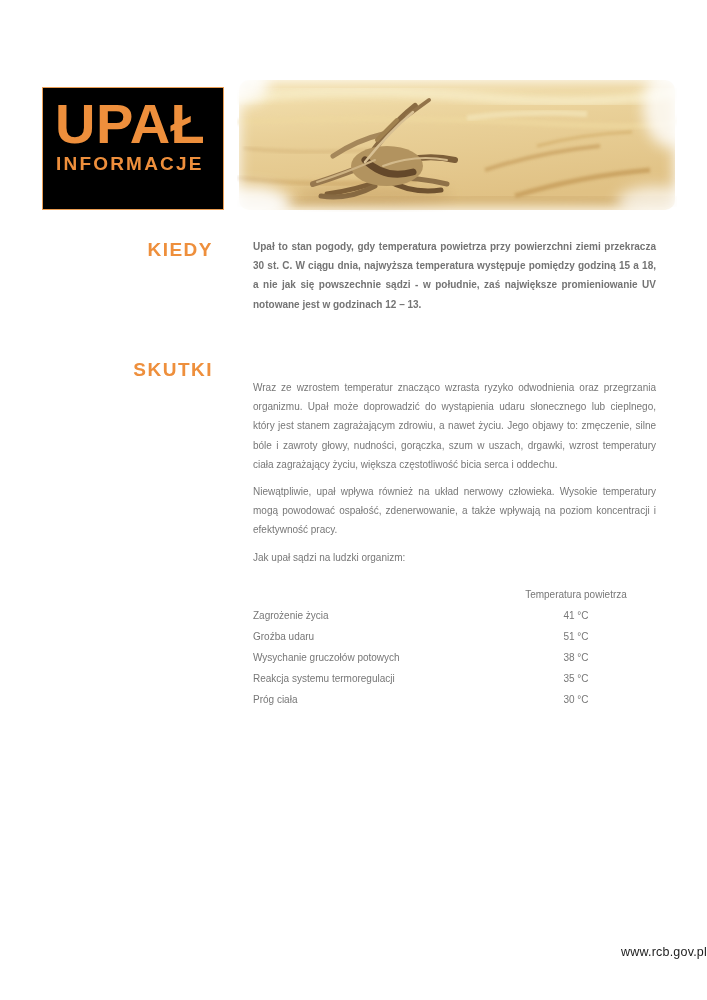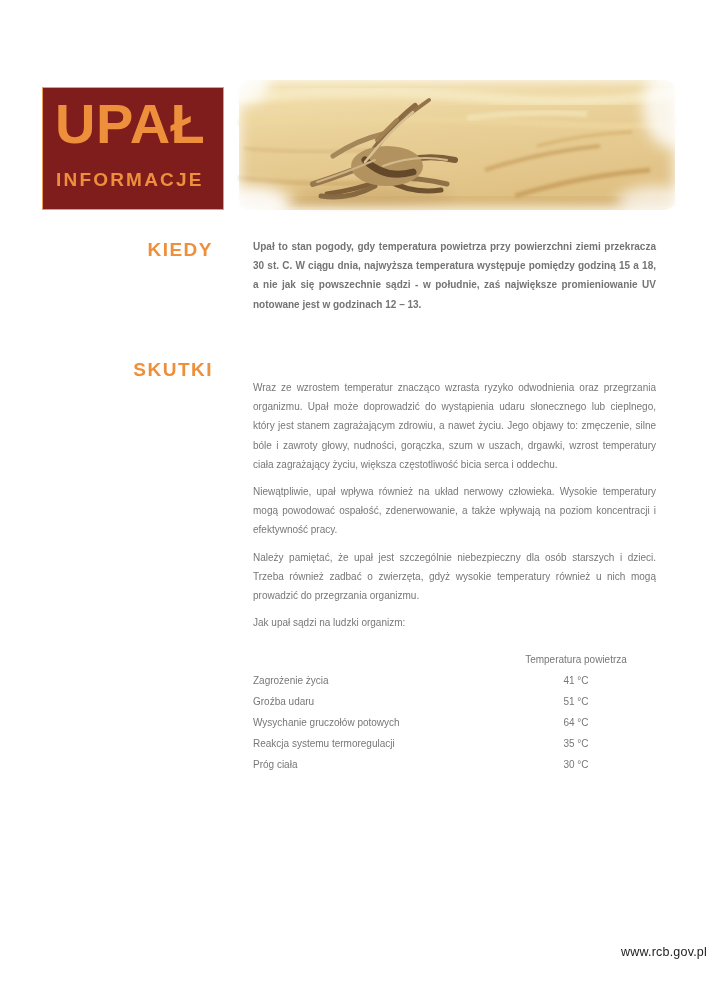--- a/index.html
+++ b/index.html
@@ -3,28 +3,28 @@
 <meta charset="utf-8">
 <style>
   html,body{margin:0;padding:0;background:#ffffff;}
   .page{
     position:relative;width:707px;height:1000px;background:#ffffff;
     font-family:"Liberation Sans","DejaVu Sans",sans-serif;overflow:hidden;
   }
   
   .title-box{
     position:absolute;left:42px;top:87px;width:182px;height:123px;
-    border:1px solid #eb9e54;box-sizing:border-box;background:#7f1d1d;
+    border:1px solid #eb9e54;box-sizing:border-box;background:#000000;
   }
   .title{
     margin:13px 0 0 12px;font-size:56px;line-height:46px;font-weight:bold;
     color:#ee8f3c;letter-spacing:0.5px;
   }
   .subtitle{
-    margin:25px 0 0 13px;font-size:19px;line-height:16px;font-weight:bold;
+    margin:9px 0 0 13px;font-size:19px;line-height:16px;font-weight:bold;
     color:#ee8f3c;letter-spacing:2.2px;
   }
   .hero{position:absolute;left:237px;top:78px;width:440px;height:134px;}
   .hero svg{display:block;width:440px;height:134px;}
   
   .sec-heading{
     position:absolute;left:0;width:213px;text-align:right;
     font-size:19px;line-height:19px;font-weight:bold;color:#ee8f3c;letter-spacing:1.5px;
   }
   #heading-kiedy{top:240px;text-align:right;}
@@ -123,39 +123,38 @@
 
   <div class="sec-heading" id="heading-kiedy">KIEDY</div>
   <div class="body-col" id="body-kiedy">
     <p>Upał to stan pogody, gdy temperatura powietrza przy powierzchni ziemi przekracza 30 st. C. W ciągu dnia, najwyższa temperatura występuje pomiędzy godziną 15 a 18, a nie jak się powszechnie sądzi - w południe, zaś największe promieniowanie UV notowane jest w godzinach 12 – 13.</p>
   </div>
 
   <div class="sec-heading" id="heading-skutki">SKUTKI</div>
   <div class="body-col" id="body-skutki">
     <p>Wraz ze wzrostem temperatur znacząco wzrasta ryzyko odwodnienia oraz przegrzania organizmu. Upał może doprowadzić do wystąpienia udaru słonecznego lub cieplnego, który jest stanem zagrażającym zdrowiu, a nawet życiu. Jego objawy to: zmęczenie, silne bóle i zawroty głowy, nudności, gorączka, szum w uszach, drgawki, wzrost temperatury ciała zagrażający życiu, większa częstotliwość bicia serca i oddechu.</p>
     <p>Niewątpliwie, upał wpływa również na układ nerwowy człowieka. Wysokie temperatury mogą powodować ospałość, zdenerwowanie, a także wpływają na poziom koncentracji i efektywność pracy.</p>
-    <p>Należy pamiętać, że upał jest szczególnie niebezpieczny dla osób starszych i dzieci. Trzeba również zadbać o zwierzęta, gdyż wysokie temperatury również u nich mogą prowadzić do przegrzania organizmu.</p>
     <p class="intro">Jak upał sądzi na ludzki organizm:</p>
 
     <div class="temp-table">
       <div class="t-row t-header">
         <div class="t-label"></div>
         <div class="t-value">Temperatura powietrza</div>
       </div>
       <div class="t-row">
         <div class="t-label">Zagrożenie życia</div>
         <div class="t-value">41 °C</div>
       </div>
       <div class="t-row">
         <div class="t-label">Groźba udaru</div>
         <div class="t-value">51 °C</div>
       </div>
       <div class="t-row">
         <div class="t-label">Wysychanie gruczołów potowych</div>
-        <div class="t-value">64 °C</div>
+        <div class="t-value">38 °C</div>
       </div>
       <div class="t-row">
         <div class="t-label">Reakcja systemu termoregulacji</div>
         <div class="t-value">35 °C</div>
       </div>
       <div class="t-row">
         <div class="t-label">Próg ciała</div>
         <div class="t-value">30 °C</div>
       </div>
     </div>

